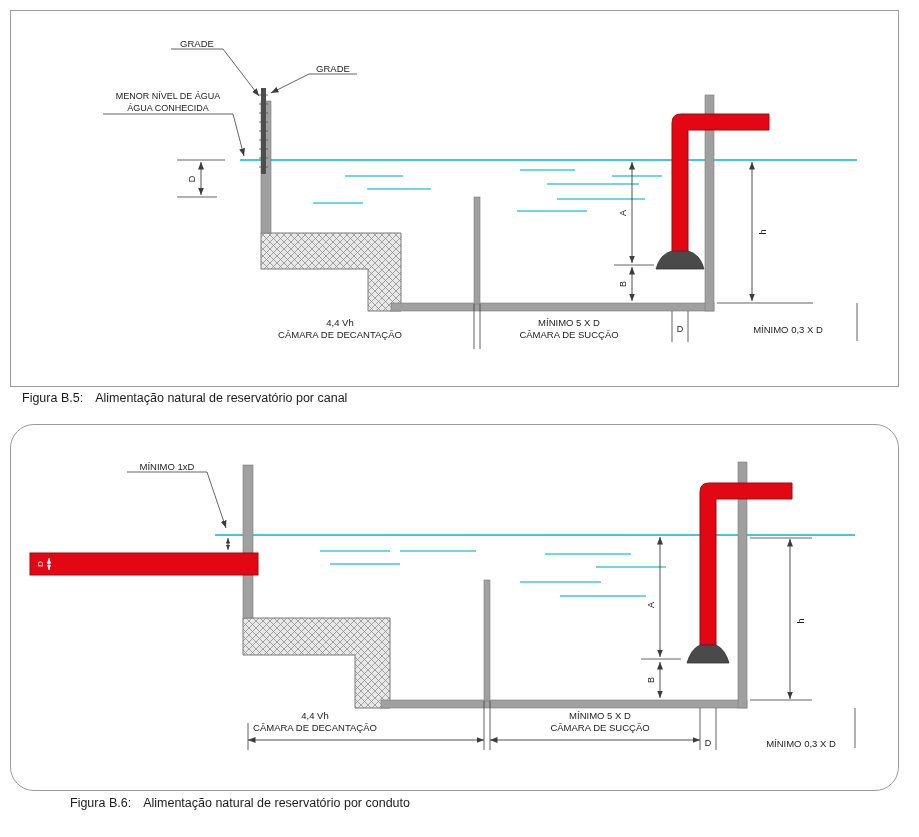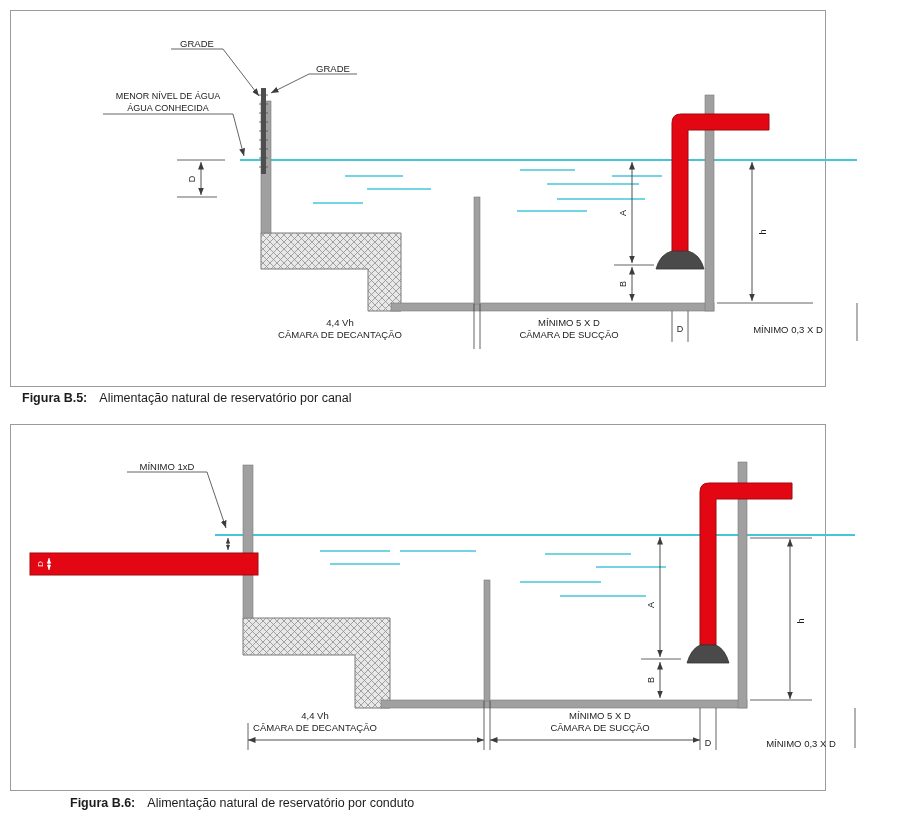--- a/index.html
+++ b/index.html
@@ -4,27 +4,27 @@
 <style>
   :root{
     --line:#3c3c3c; --wall:#a0a0a0; --wall_dark:#7a7a7a; --water:#45c6da;
     --pipe:#e30613; --pipe_dark:#9e0b10; --bell:#4a4a4a; --grade:#4f4f4f;
     --hatch_bg:#e8e8e8; --hatch_line:#8f8f8f; --border:#9b9b9b; --text:#1c1c1c;
   }
   *{margin:0;padding:0;box-sizing:border-box;}
   html,body{background:#fff;}
   .page{position:relative;width:919px;height:837px;background:#fff;
         font-family:"Liberation Sans",sans-serif;overflow:hidden;}
-  .figure-box{position:absolute;left:10px;width:816px;border:1px solid var(--border);background:#fff;}
+  .figure-box{position:absolute;left:10px;width:889px;border:1px solid var(--border);background:#fff;}
   #box1{top:10px;height:377px;}
-  #box2{top:424px;height:367px;}
+  #box2{top:424px;height:367px;border-radius:24px;}
   .caption{position:absolute;left:22px;font-size:12.5px;color:var(--text);}
   #cap1{top:391px;}
   #cap2{top:796px;padding-left:48px;}
-  .cap-bold{font-weight:bold;}
+  .cap-bold{font-weight:normal;}
   .cap-rest{margin-left:12px;}
   svg{display:block;}
   svg text{font-family:"Liberation Sans",sans-serif;fill:var(--text);
            dominant-baseline:central;}
   .lbl{font-size:9.5px;}
   .sm{font-size:9px;}
   .wh{font-size:8px;fill:#ffffff;}
   .thin{stroke:var(--line);stroke-width:0.8;fill:none;}
   .dim{stroke:var(--line);stroke-width:0.9;fill:none;}
   .waterline{stroke:var(--water);stroke-width:2;fill:none;}

